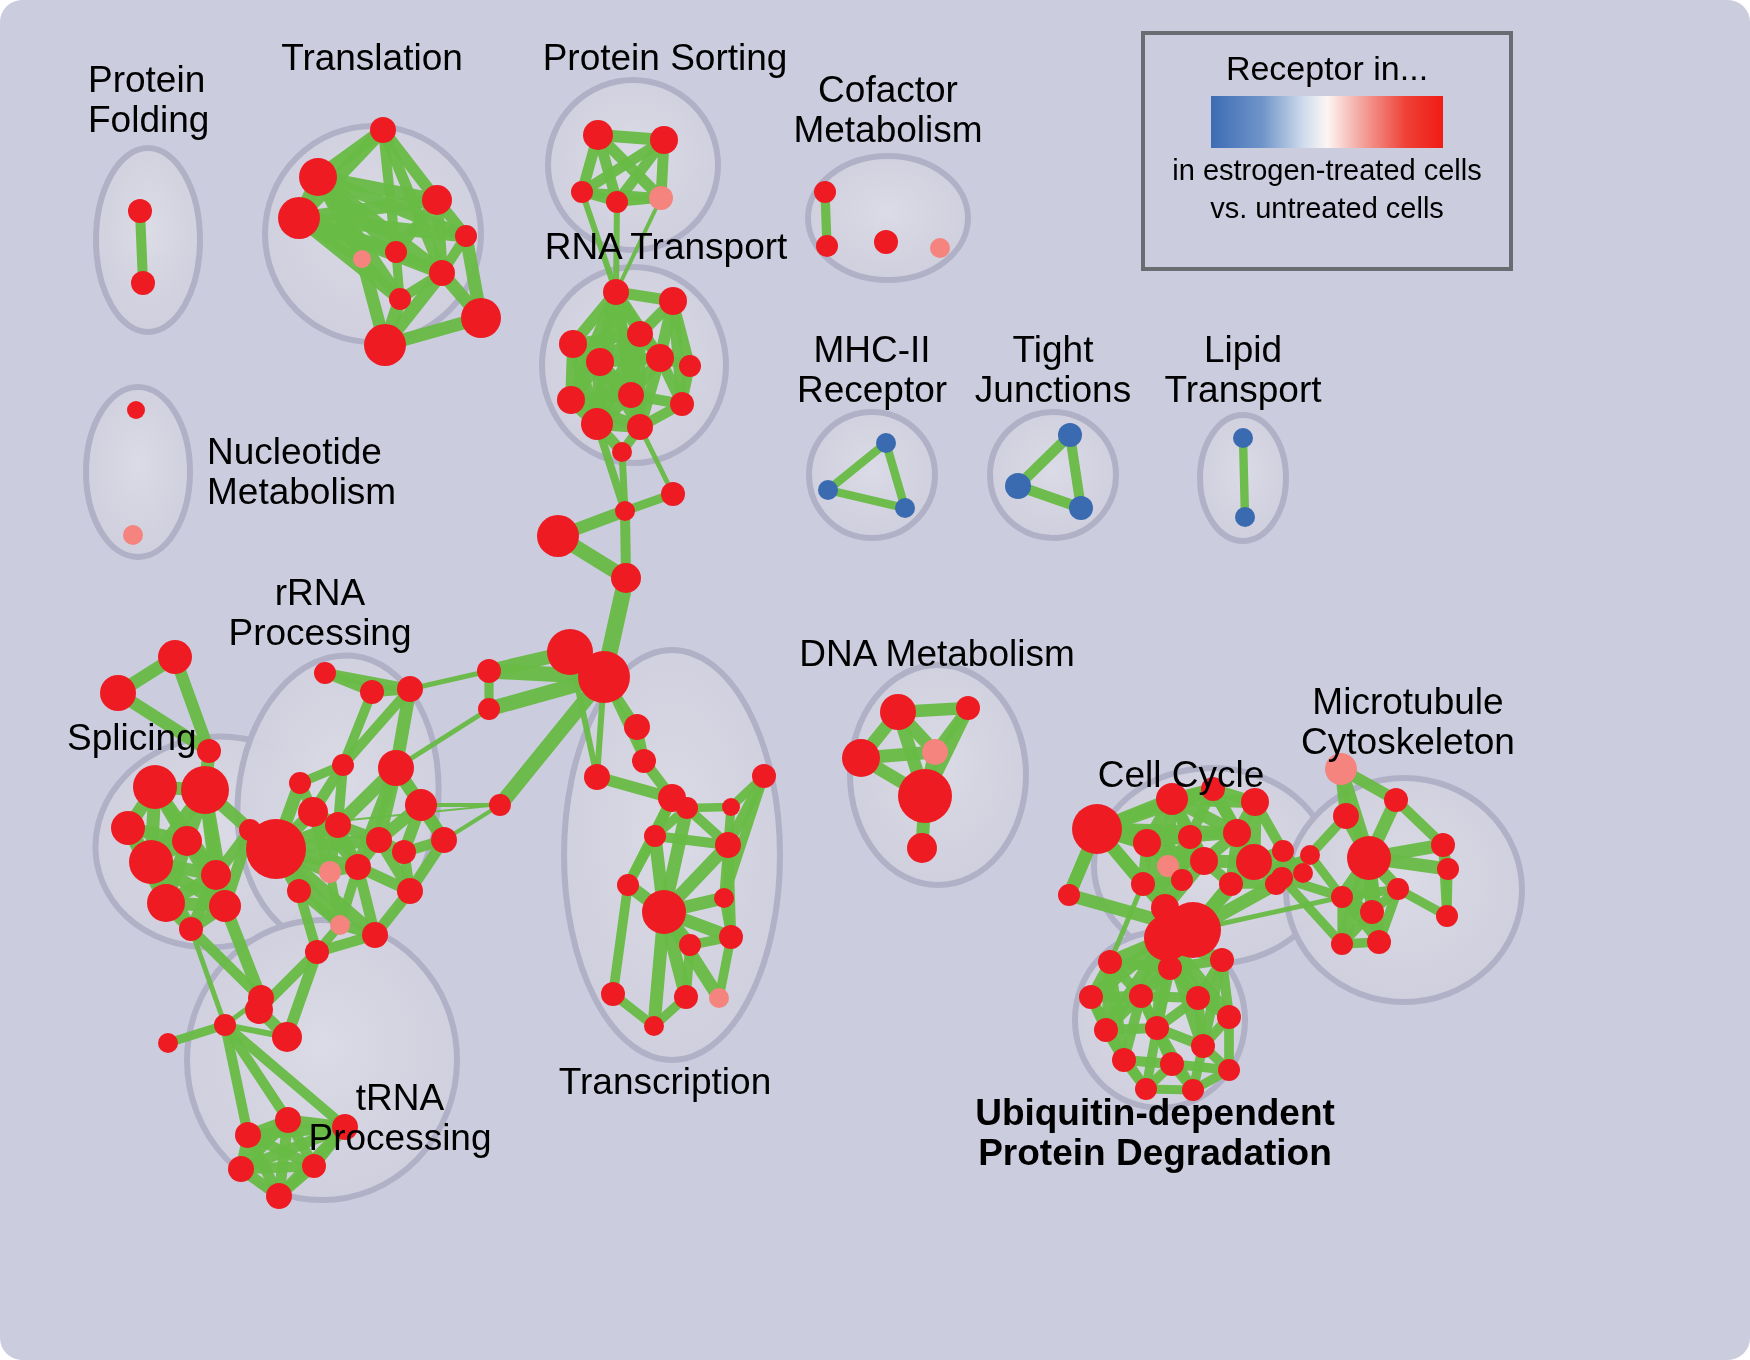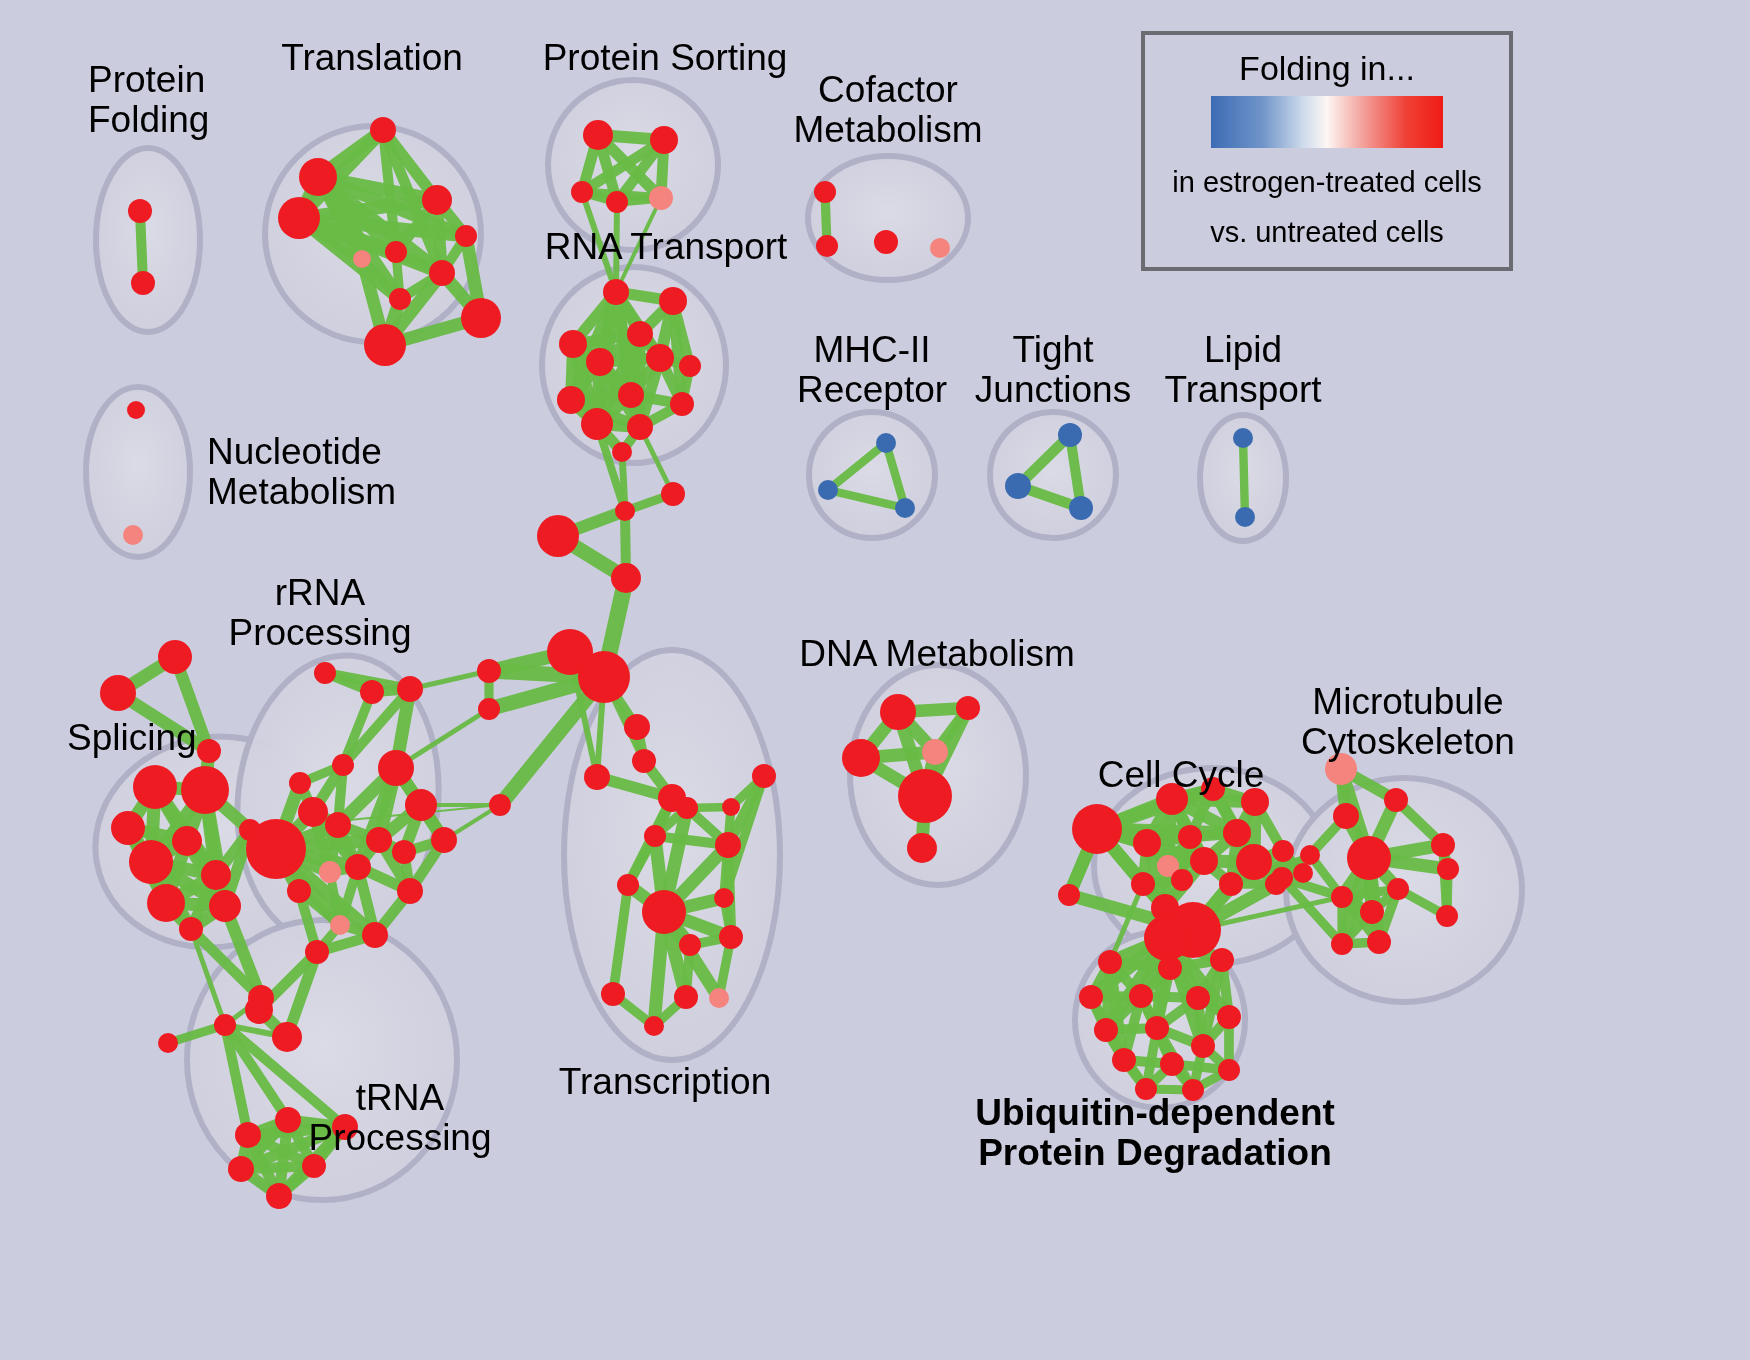--- a/index.html
+++ b/index.html
@@ -1,31 +1,31 @@
 <!DOCTYPE html>
 <html><head>
 <meta charset="utf-8">
 <style>
   html,body{margin:0;padding:0;background:#fff;}
   #stage{position:relative;width:1750px;height:1360px;overflow:hidden;
-         background:#ccccdf;font-family:"Liberation Sans",sans-serif;}
+         background:#ccccdf;font-family:"Liberation Sans",sans-serif;border-radius:22px;}
   #net{position:absolute;left:0;top:0;width:1750px;height:1360px;}
   .lbl{position:absolute;color:#000;font-size:37px;line-height:1.08;
        white-space:pre;font-family:"Liberation Sans",sans-serif;}
   .lbl.c{text-align:center;transform:translateX(-50%);}
   #legend{position:absolute;left:1141px;top:31px;width:372px;height:240px;
           background:#ccccdf;border:4px solid #6b6b72;box-sizing:border-box;
           display:flex;flex-direction:column;align-items:center;}
   #legend .ttl{font-size:34px;margin-top:14px;color:#000;}
   #bar{width:232px;height:52px;margin-top:8px;
        background:linear-gradient(to right,#3d6cb4 0%,#6f94c9 22%,#cfdcec 40%,
        #fdf6f4 50%,#f3a9a3 64%,#ef4136 84%,#f01b14 100%);}
   #duprow{width:266px;display:flex;justify-content:space-between;margin-top:4px;}
   #duprow span{font-size:34px;color:#000;}
-  #legend .sub{font-size:29px;color:#000;margin-top:18px;text-align:center;line-height:1.12;}
+  #legend .sub{font-size:29px;color:#000;margin-top:6px;text-align:center;line-height:1.12;}
 </style>
 </head>
 <body>
 
 <div id="stage">
 
   <svg id="net" viewBox="0 0 1750 1360" xmlns="http://www.w3.org/2000/svg">
     <defs>
       <radialGradient id="hullg" cx="50%" cy="45%" r="62%">
         <stop offset="0%" stop-color="#dcdce8"></stop>
@@ -674,19 +674,19 @@
 Cytoskeleton</div>
       <div class="lbl c" style="left: 1181px; top: 755px;">Cell Cycle</div>
       <div class="lbl c" style="left: 665px; top: 1062px;">Transcription</div>
       <div class="lbl c" style="left: 400px; top: 1078px;">tRNA
 Processing</div>
       <div class="lbl c" style="left: 1155px; top: 1093px; font-weight: bold;">Ubiquitin-dependent
 Protein Degradation</div>
     </div>
 
   <div id="legend">
-    <div class="ttl">Folding in...</div>
+    <div class="ttl">Receptor in...</div>
     <div id="bar"></div>
     <div class="sub">in estrogen-treated cells</div>
     <div class="sub">vs. untreated cells</div>
   </div>
 
 </div>
 
 </body></html>

